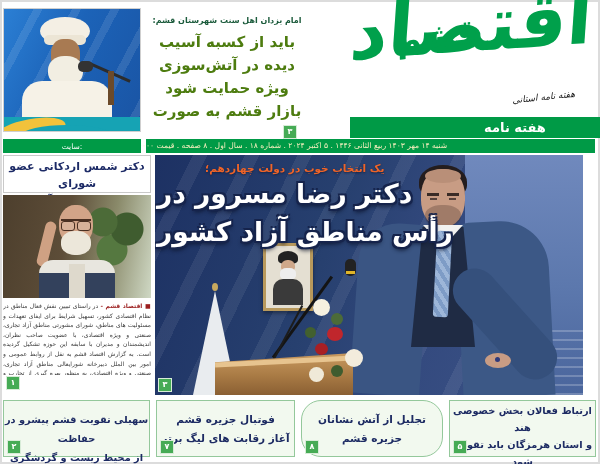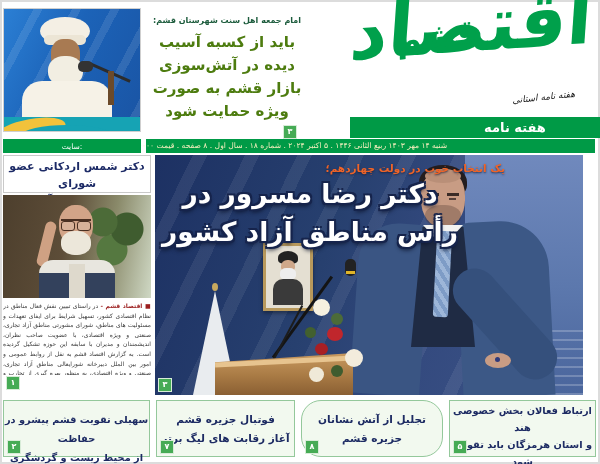--- a/index.html
+++ b/index.html
@@ -139,24 +139,24 @@
   .sp-vest{position:absolute;left:44px;top:62px;width:64px;height:120px;background:#1f2b44;
     clip-path:polygon(18% 0,82% 0,100% 100%,0 100%);}
   .sp-jacket-l{position:absolute;left:-12px;top:58px;width:70px;height:172px;background:#3a5583;
     border-radius:40px 10px 0 0;transform:rotate(4deg);}
   .sp-jacket-r{position:absolute;left:92px;top:56px;width:92px;height:176px;background:#3c5886;
     border-radius:14px 48px 0 0;transform:rotate(-3deg);}
   .sp-arm{position:absolute;left:116px;top:92px;width:44px;height:134px;background:#35507c;
     border-radius:22px;transform:rotate(-42deg);}
   .sp-hand{position:absolute;left:118px;top:188px;width:26px;height:15px;background:#c89c84;border-radius:50%;}
   .sp-ring{position:absolute;left:128px;top:192px;width:5px;height:5px;background:#303a7a;border-radius:50%;}
-  .lead-kicker{position:absolute;left:50px;top:7px;width:300px;text-align:right;direction:rtl;
+  .lead-kicker{position:absolute;left:50px;top:7px;width:300px;text-align:left;direction:rtl;
     font-size:10.5px;font-weight:bold;color:#ef6428;z-index:6;
     text-shadow:0 1px 2px rgba(20,30,60,.8);}
-  .lead-headline{position:absolute;left:2px;top:20px;width:306px;text-align:center;direction:rtl;
+  .lead-headline{position:absolute;left:2px;top:20px;width:306px;text-align:left;direction:rtl;
     font-size:26.5px;font-weight:bold;color:#fff;line-height:38px;z-index:6;
     text-shadow:2px 2px 0 #16244c,-2px 2px 0 #16244c,2px -2px 0 #16244c,-2px -2px 0 #16244c,0 3px 4px rgba(10,18,40,.9);}
   .lead-badge{position:absolute;left:4px;bottom:4px;z-index:7;}
 
   
   .news-box{top:400px;height:57px;background:#f2f9ef;border:1px solid #94c89b;box-sizing:border-box;
     text-align:center;direction:rtl;color:#1d2b63;font-weight:bold;position:absolute;}
   .news-box .nb-lines{font-size:10.5px;line-height:19px;margin-top:9px;}
   .news-box .nb-kicker{font-size:7.5px;color:#1d5c3d;margin-top:3px;}
   .news-box.has-kicker .nb-lines{font-size:9.8px;line-height:17px;margin-top:1px;}
@@ -190,26 +190,26 @@
       <div class="mic-head"></div>
       <div class="mic-rod"></div>
     </div>
     <div class="cleric-band">
       <div class="swoosh"></div>
       <div class="swoosh2"></div>
     </div>
   </div>
 
   <div class="abs mid-story">
-    <div class="mid-kicker">امام جمعه اهل سنت شهرستان قشم:</div>
+    <div class="mid-kicker">امام یزدان اهل سنت شهرستان قشم:</div>
     <div class="mid-headline">
       <div>باید از کسبه آسیب</div>
       <div>دیده در آتش‌سوزی</div>
+      <div>ویژه حمایت شود</div>
       <div>بازار قشم به صورت</div>
-      <div>ویژه حمایت شود</div>
     </div>
     <div class="badge mid-badge">۳</div>
   </div>
 
   <div class="abs left-head-box">
     <div>دکتر شمس اردکانی عضو شورای</div>
     <div>مشورتی مناطق آزاد شد</div>
   </div>
   <div class="abs left-photo">
     <div class="plant"></div>

